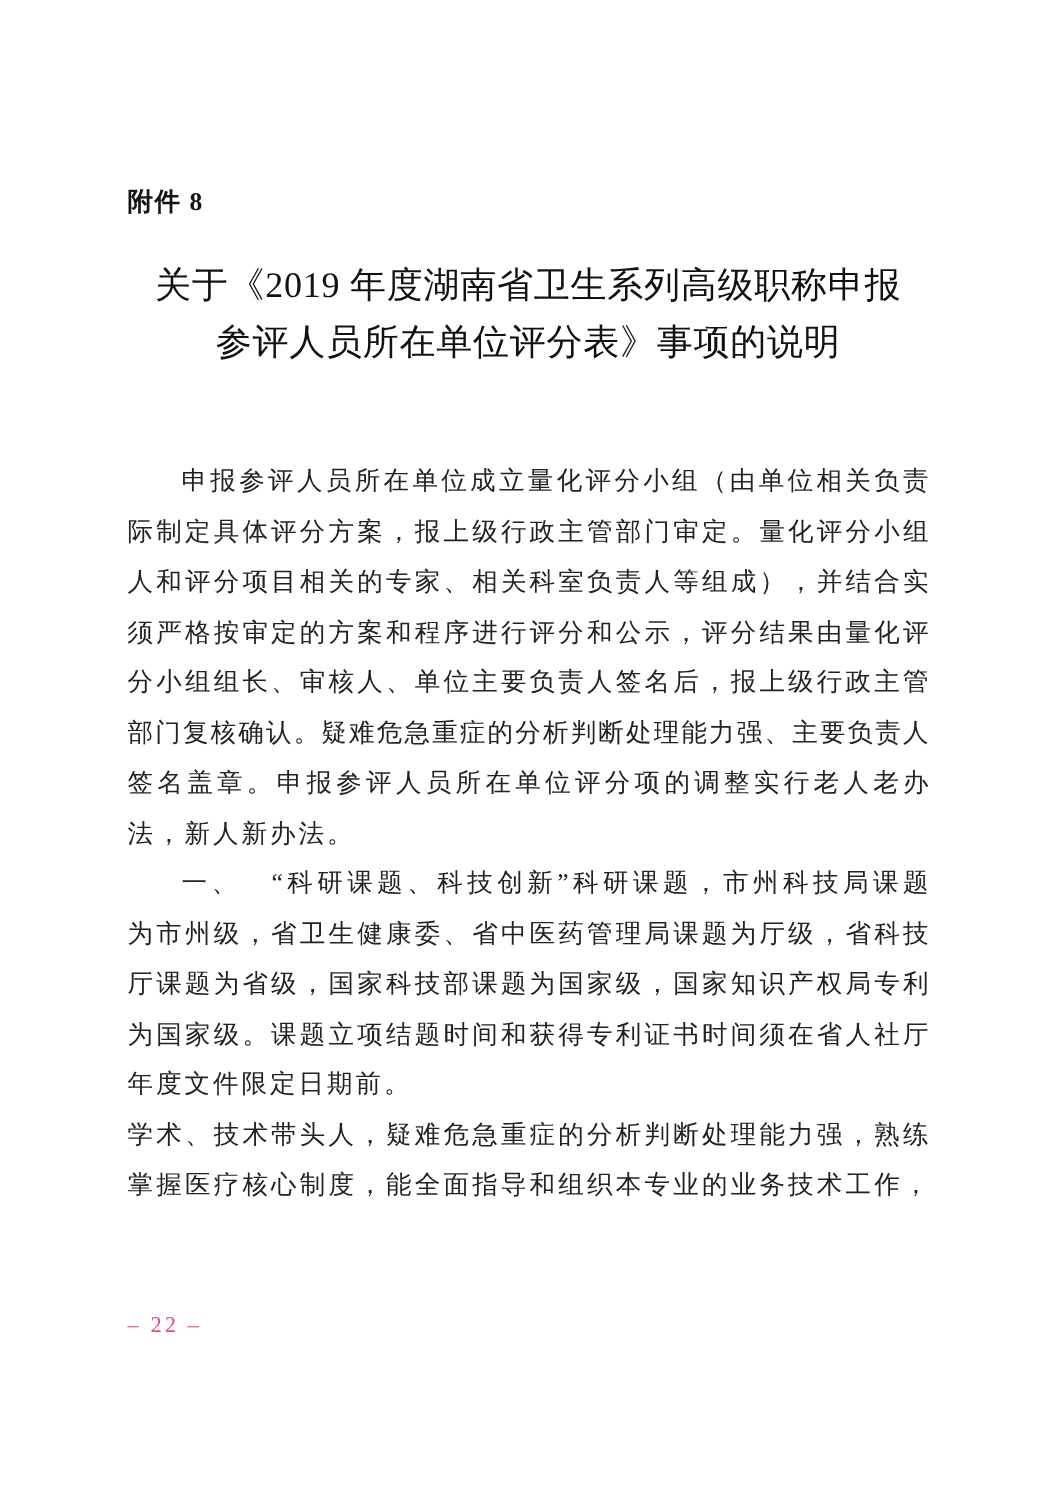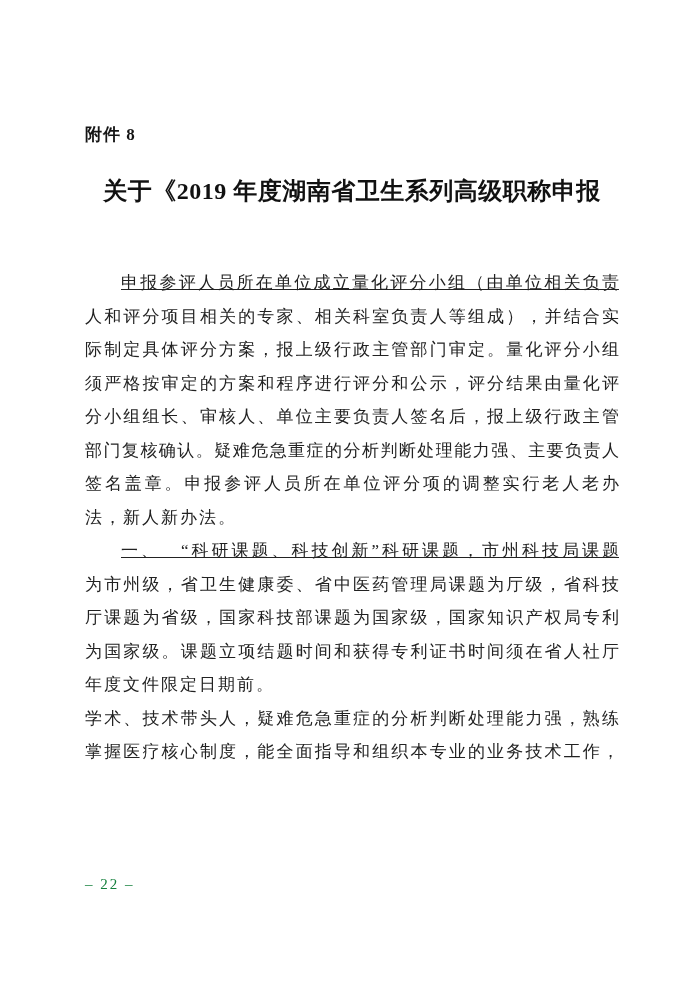--- a/index.html
+++ b/index.html
@@ -21,71 +21,72 @@
     line-height: 22px;
     font-weight: bold;
     letter-spacing: 1px;
     color: #151515;
   }
   .doc-title {
     margin-top: 26px;
     text-align: center;
     font-size: 24px;
     line-height: 38px;
-    font-weight: bold;
+    font-weight: normal;
     letter-spacing: 0.5px;
     color: #111111;
   }
   .body-text {
     margin-top: 56px;
     width: 534px;
   }
   .line {
     font-size: 17px;
     line-height: 33.5px;
     height: 33.5px;
     overflow: hidden;
     white-space: nowrap; 
     text-align: justify;
     text-align-last: justify;
     color: #222222;
   }
   .line.j { white-space: normal; }
-  .line.indent { text-indent: 36px; text-decoration: underline; }
+  .line.indent { text-indent: 36px; }
   .line.last {
     text-align: left;
     text-align-last: left;
     letter-spacing: 2px;
   }
   .footer {
     position: absolute;
     left: 85px;
     top: 876px;
     font-size: 15px;
     letter-spacing: 2px;
-    color: #15803d;
+    color: #ec4899;
   }
 </style>
 </head>
 <body>
 
 <div class="page">
   <div class="content">
 
     <div class="attachment">附件 8</div>
 
     <div class="doc-title">
       <div>关于《2019 年度湖南省卫生系列高级职称申报</div>
+      <div>参评人员所在单位评分表》事项的说明</div>
     </div>
 
     <div class="body-text">
 
       <div class="line j indent">申报参评人员所在单位成立量化评分小组（由单位相关负责</div>
+      <div class="line j">际制定具体评分方案，报上级行政主管部门审定。量化评分小组</div>
       <div class="line j">人和评分项目相关的专家、相关科室负责人等组成），并结合实</div>
-      <div class="line j">际制定具体评分方案，报上级行政主管部门审定。量化评分小组</div>
       <div class="line j">须严格按审定的方案和程序进行评分和公示，评分结果由量化评</div>
       <div class="line j">分小组组长、审核人、单位主要负责人签名后，报上级行政主管</div>
       <div class="line j">部门复核确认。疑难危急重症的分析判断处理能力强、主要负责人</div>
       <div class="line j">签名盖章。申报参评人员所在单位评分项的调整实行老人老办</div>
       <div class="line last">法，新人新办法。</div>
 
       <div class="line j indent">一、　“科研课题、科技创新”科研课题，市州科技局课题</div>
       <div class="line j">为市州级，省卫生健康委、省中医药管理局课题为厅级，省科技</div>
       <div class="line j">厅课题为省级，国家科技部课题为国家级，国家知识产权局专利</div>
       <div class="line j">为国家级。课题立项结题时间和获得专利证书时间须在省人社厅</div>

